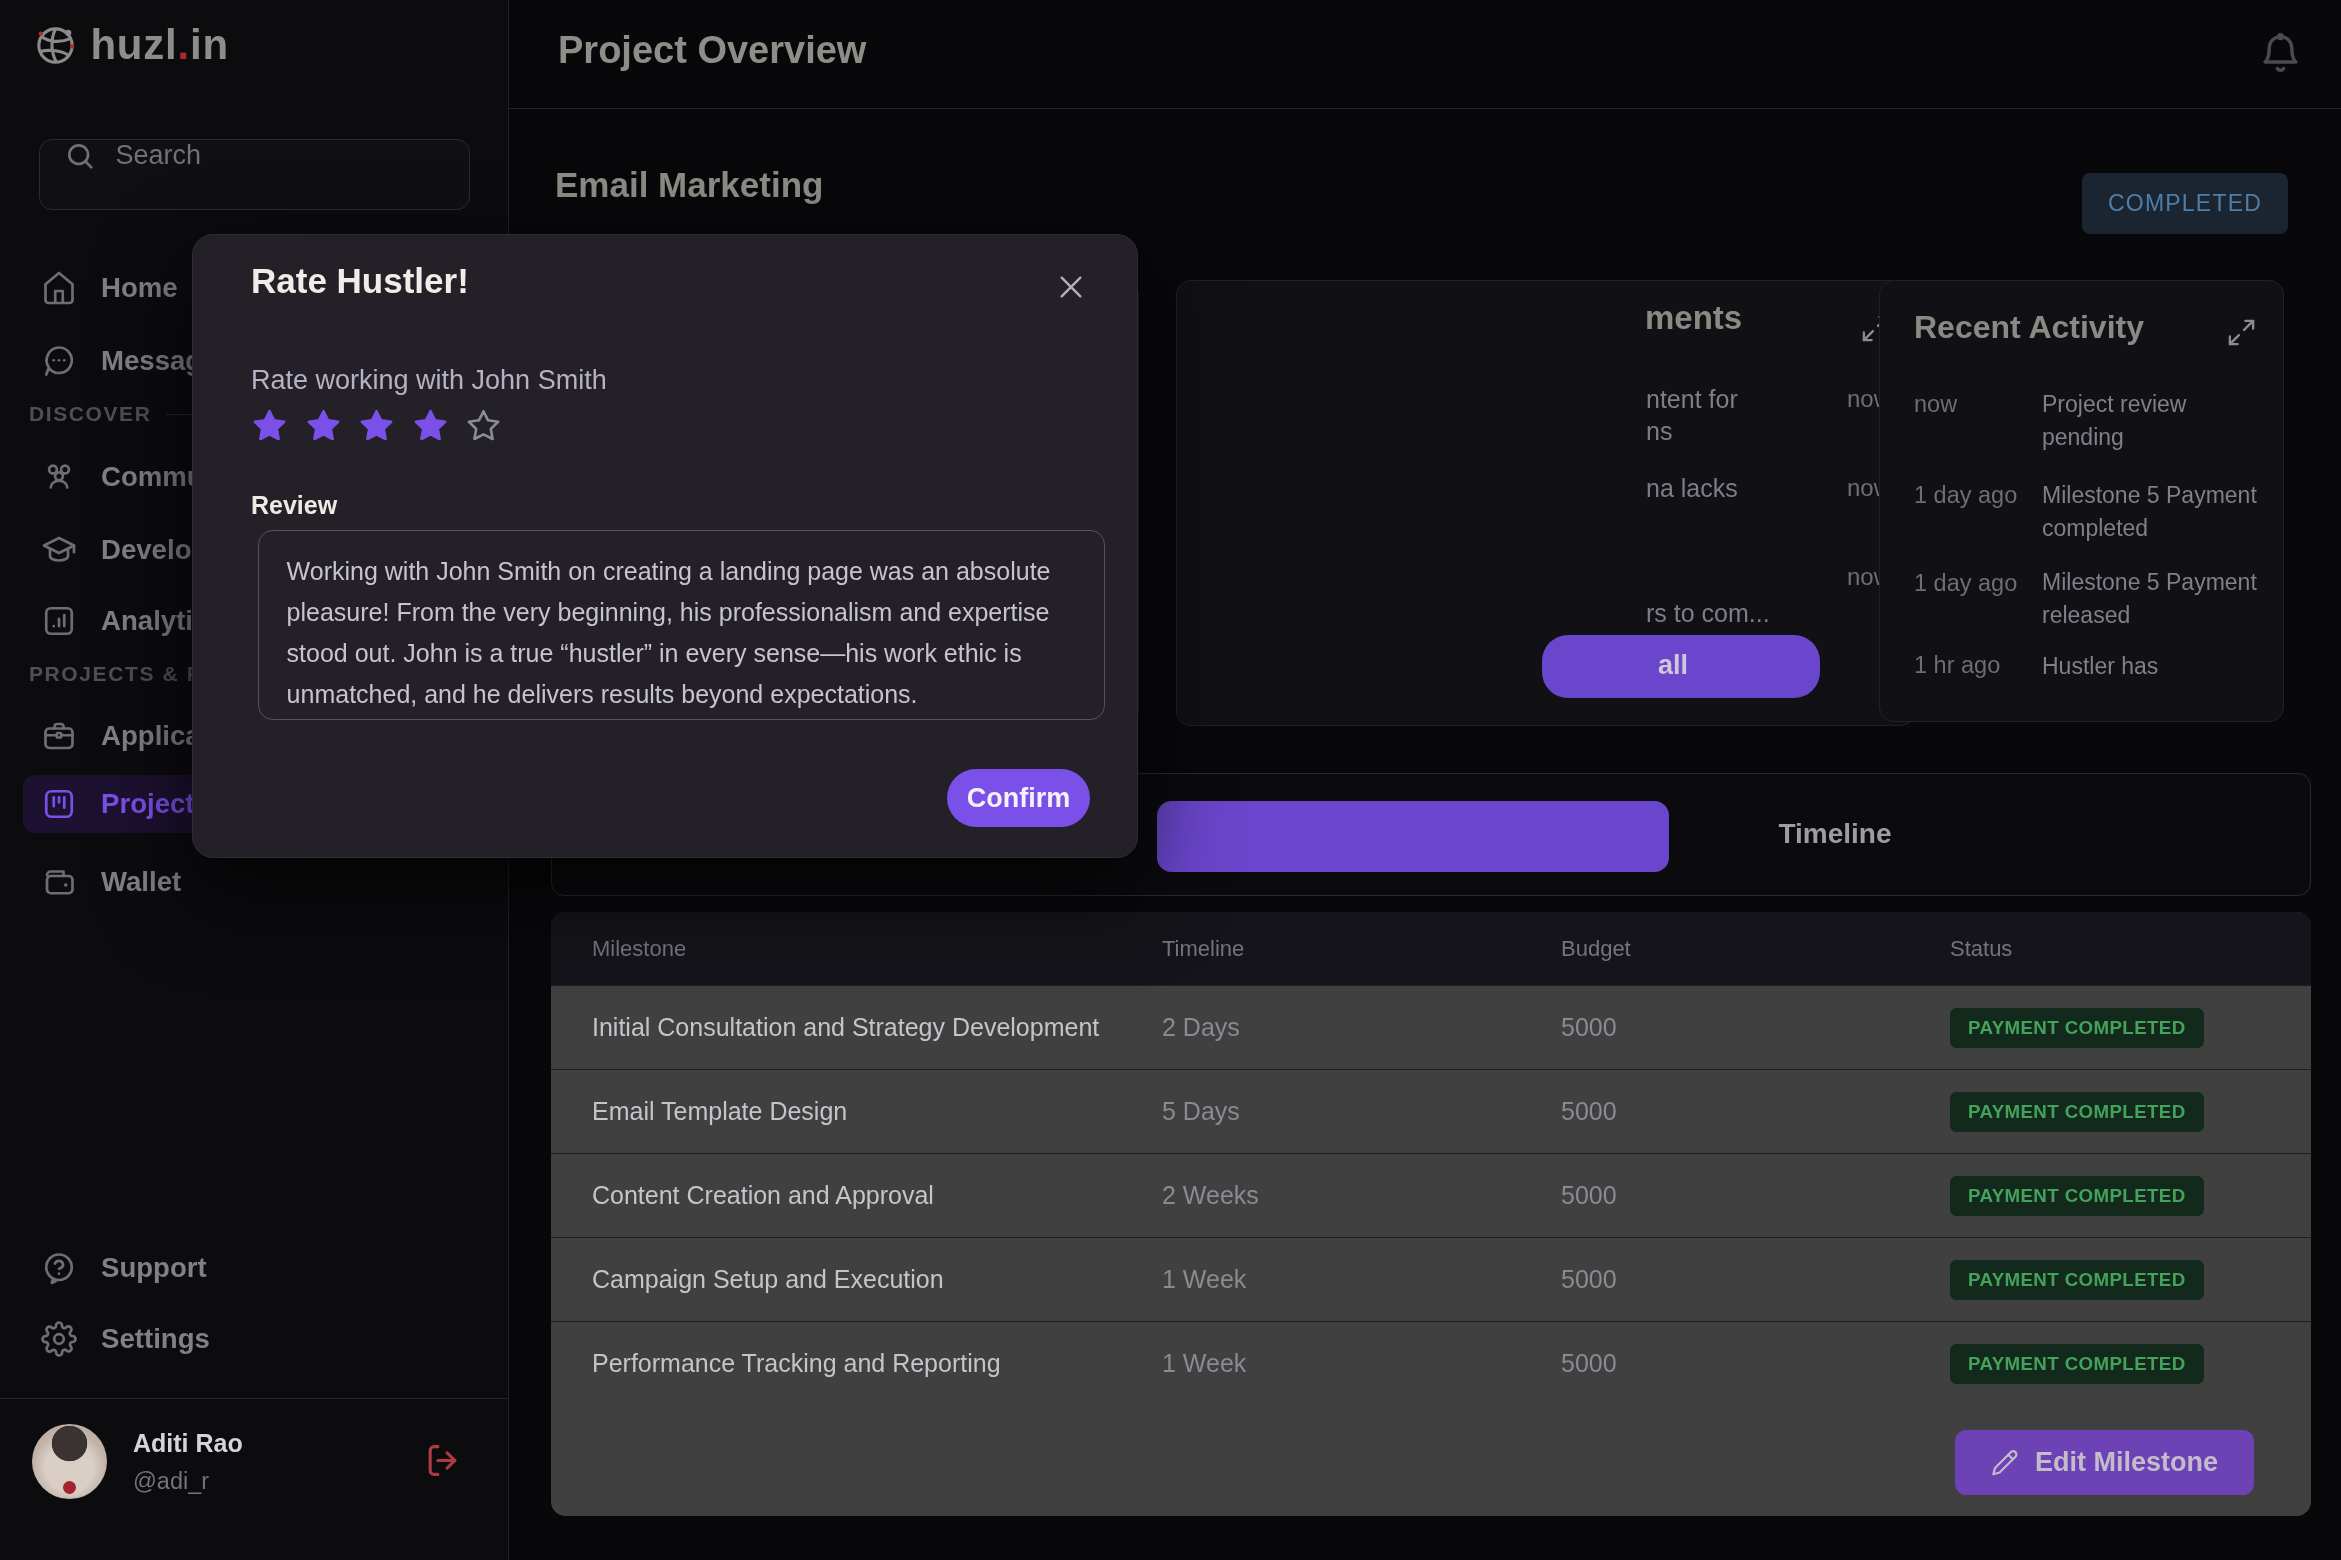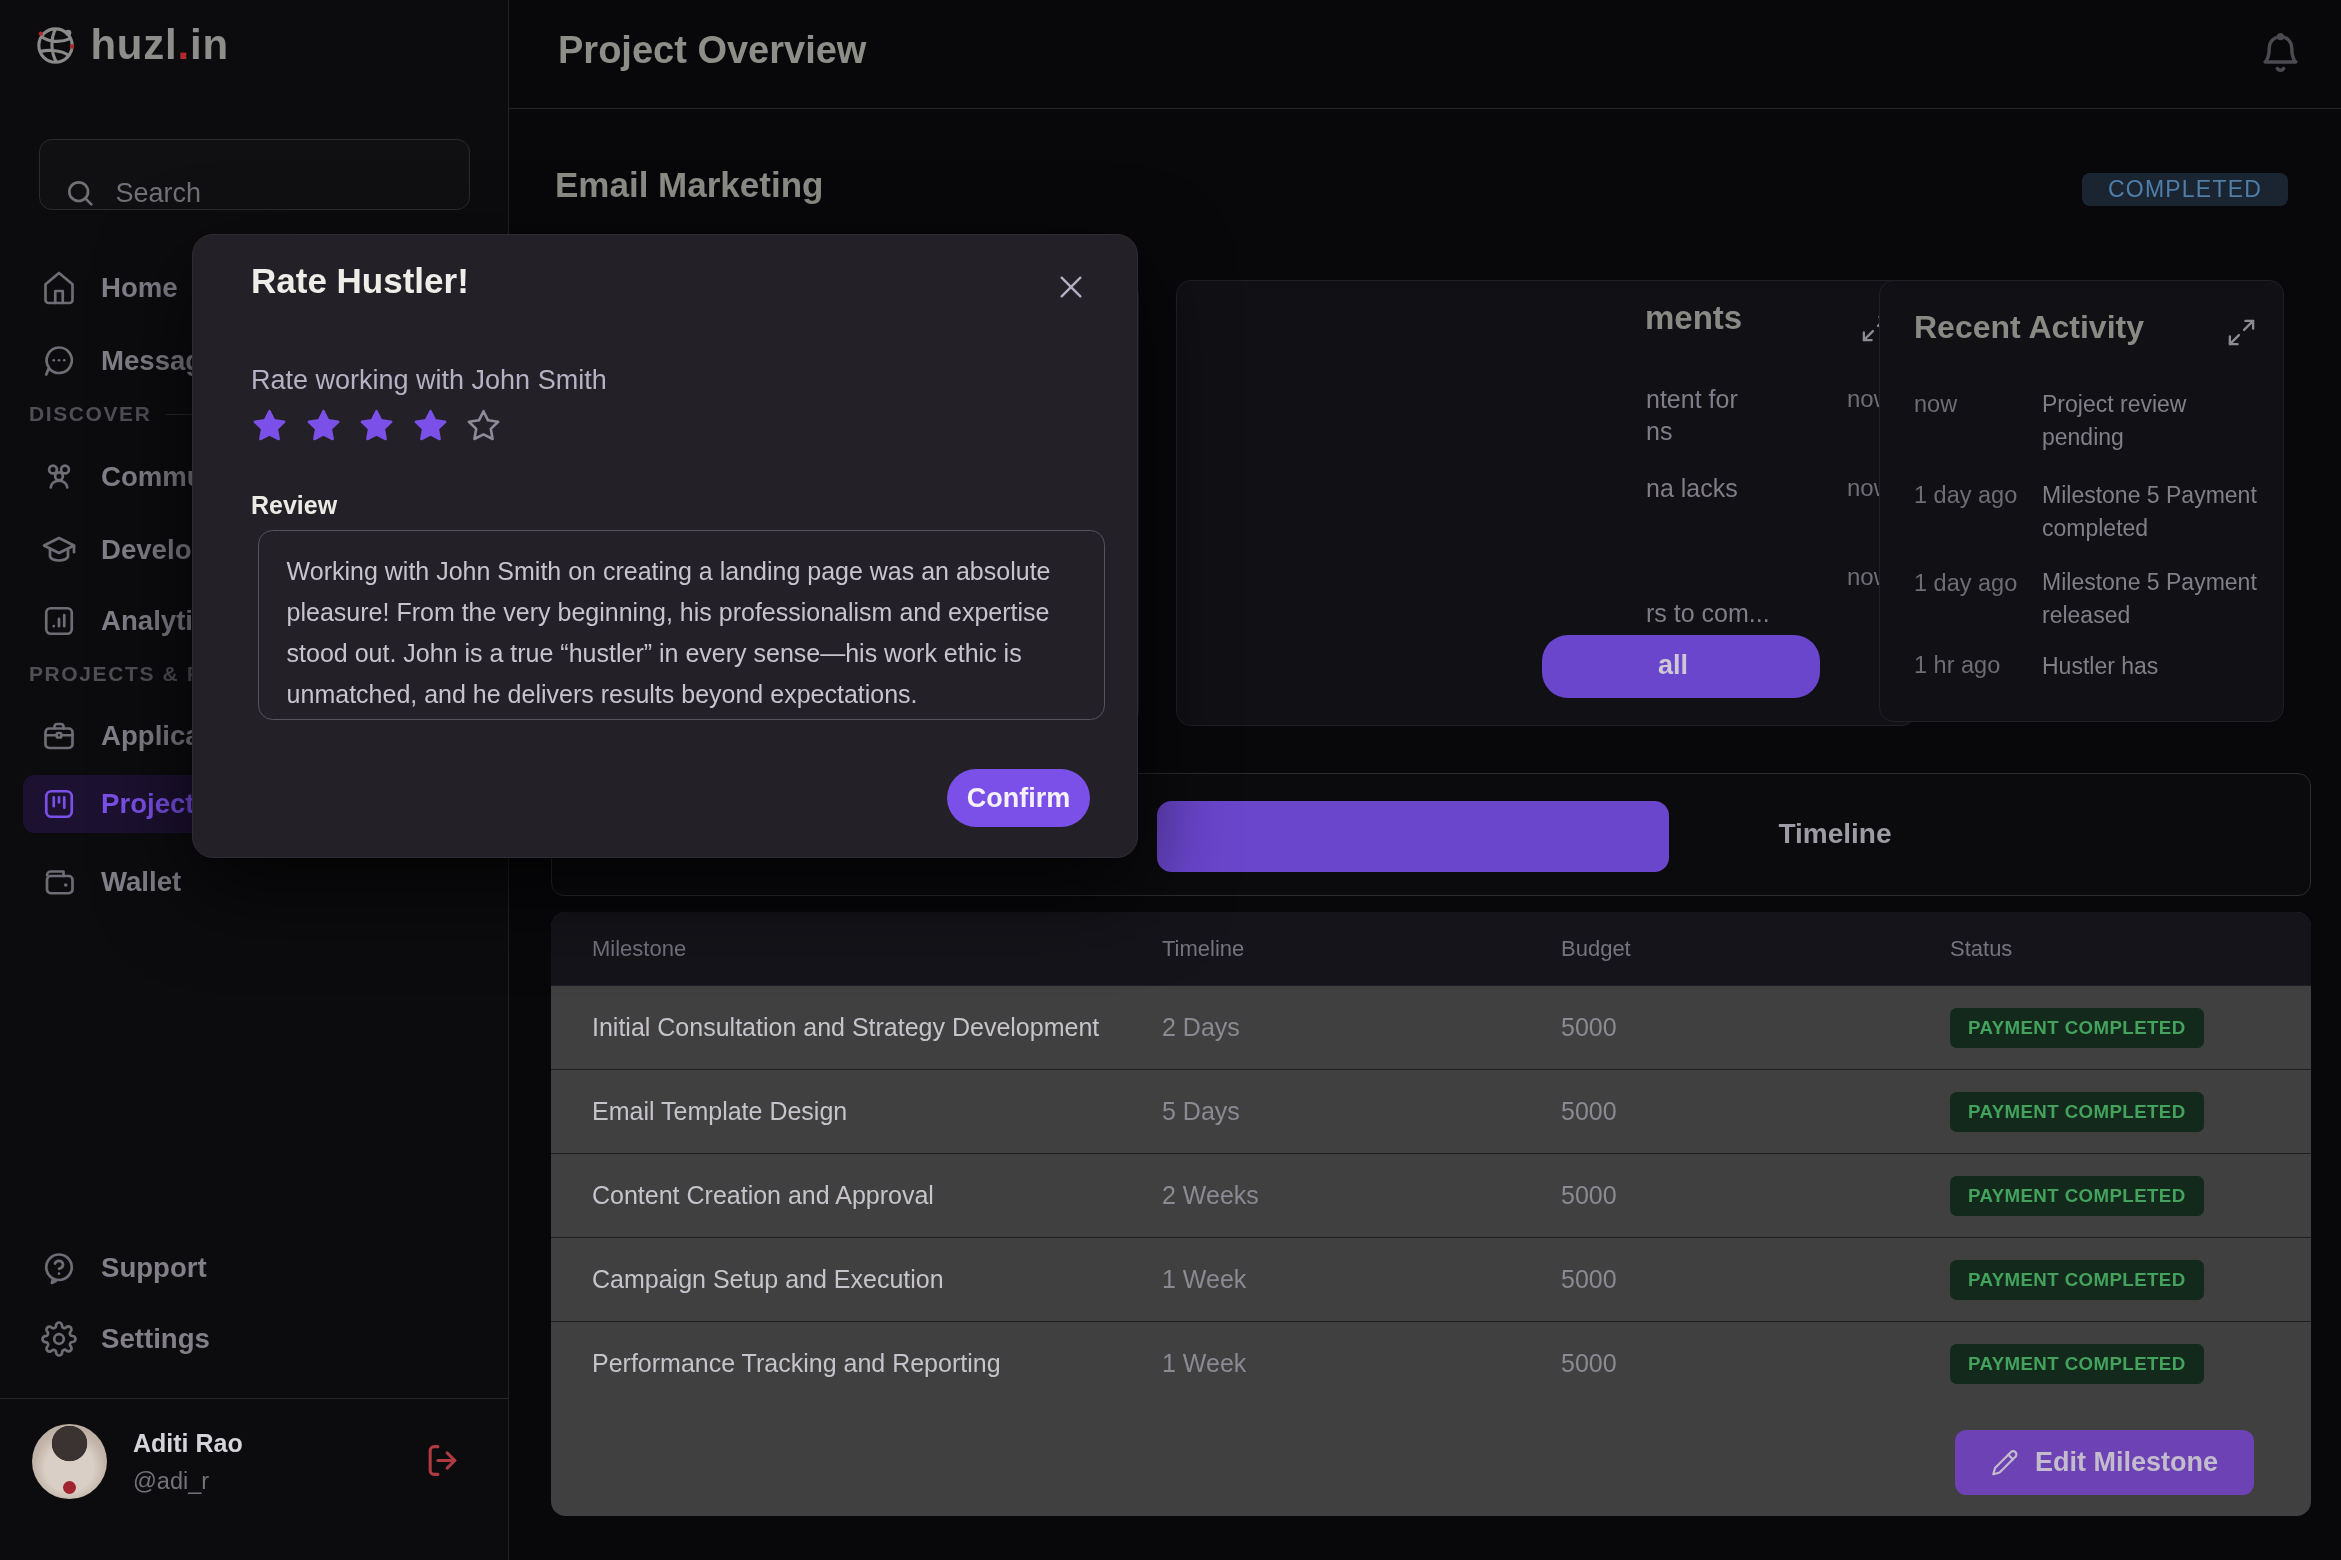--- a/index.html
+++ b/index.html
@@ -10,21 +10,21 @@
   *{box-sizing:border-box;margin:0;padding:0;}
   html,body{background:#050507;}
   body{font-family:"Liberation Sans","DejaVu Sans",sans-serif;}
   #app{position:relative;width:2342px;height:1560px;background:#08080b;overflow:hidden;}
 
   
   .sidebar{position:absolute;left:0;top:0;width:509px;height:1560px;background:#0c0c0f;border-right:0.8px solid #232327;}
   .logo{position:absolute;left:32px;top:21px;display:flex;align-items:flex-end;gap:11.4px;}
   .logo-text{font-size:42px;font-weight:bold;color:#8d8d8a;letter-spacing:0.8px;}
   .logo-text .dot{color:var(--logo-dot);}
-  .search{position:absolute;left:39px;top:139px;width:431px;height:71px;border:1.6px solid #2b2b2f;border-radius:13px;display:flex;align-items:flex-end;gap:19.5px;padding:0 24px;background:#101013;}
+  .search{position:absolute;left:39px;top:139px;width:431px;height:71px;border:1.6px solid #2b2b2f;border-radius:13px;display:flex;align-items:flex-start;gap:19.5px;padding:0 24px;background:#101013;}
   .search .ph{font-size:27px;color:#717077;}
   .nav-item{position:absolute;left:23px;width:464px;height:58px;display:flex;align-items:center;gap:24px;padding-left:18px;border-radius:11.4px;color:#8f8d94;}
   .nav-item .lbl{font-size:27.6px;font-weight:600;color:#827f88;}
   .nav-item.active{background:var(--sidebar-active-bg);}
   .nav-item.active .lbl{color:var(--accent);}
   .nav-item.active svg{stroke:var(--accent);}
   .nav-item svg{stroke:#6e6c74;}
   .sec-label{position:absolute;left:29px;width:454px;display:flex;align-items:center;gap:14.6px;font-size:21px;font-weight:bold;color:#504f56;letter-spacing:1.6px;}
   .sec-label::after{content:"";flex:1;height:0.8px;background:#28282c;}
   .side-divider{position:absolute;left:0;top:1398px;width:509px;height:0.8px;background:#242428;}
@@ -38,21 +38,21 @@
   .user-name{font-size:25px;font-weight:bold;color:#d6d4d9;}
   .user-handle{font-size:23.5px;color:#737179;margin-top:10px;}
   .logout{position:absolute;right:14.6px;top:18px;}
 
   
   .main{position:absolute;left:509px;top:0;width:1833px;height:1560px;}
   .topbar{position:absolute;left:0;top:0;width:1833px;height:109px;border-bottom:0.8px solid #232329;}
   .topbar .title{position:absolute;left:49px;top:29px;font-size:38px;font-weight:bold;color:#8e8e88;}
   .bell{position:absolute;right:39px;top:31px;}
   .page-title{position:absolute;left:46px;top:165px;font-size:35px;font-weight:bold;color:#8c8c86;}
-  .status-badge{position:absolute;right:54px;top:173px;height:33px;display:flex;align-items:center;padding:0 26px;background:var(--info-bg);color:var(--info-text);font-size:23px;letter-spacing:1.2px;border-radius:8px;}
+  .status-badge{position:absolute;right:54px;top:173px;height:61px;display:flex;align-items:center;padding:0 26px;background:var(--info-bg);color:var(--info-text);font-size:23px;letter-spacing:1.2px;border-radius:8px;}
 
   .card{position:absolute;top:280px;background:#101015;border:0.8px solid #202027;border-radius:14.6px;}
   .card-title{font-size:33px;font-weight:bold;color:#8a8a85;}
   
   .card-left{left:46px;width:584px;height:446px;}
   .card-left .frag-title{position:absolute;left:82px;top:16px;font-size:36px;font-weight:bold;color:#8a8a85;}
   .ring{position:absolute;left:57px;top:99px;width:316px;height:316px;border:22px solid var(--accent-muted);border-radius:50%;}
   
   .card-mid{left:667px;width:740px;height:446px;}
   .card-mid .frag-title{position:absolute;left:468px;top:18px;}

